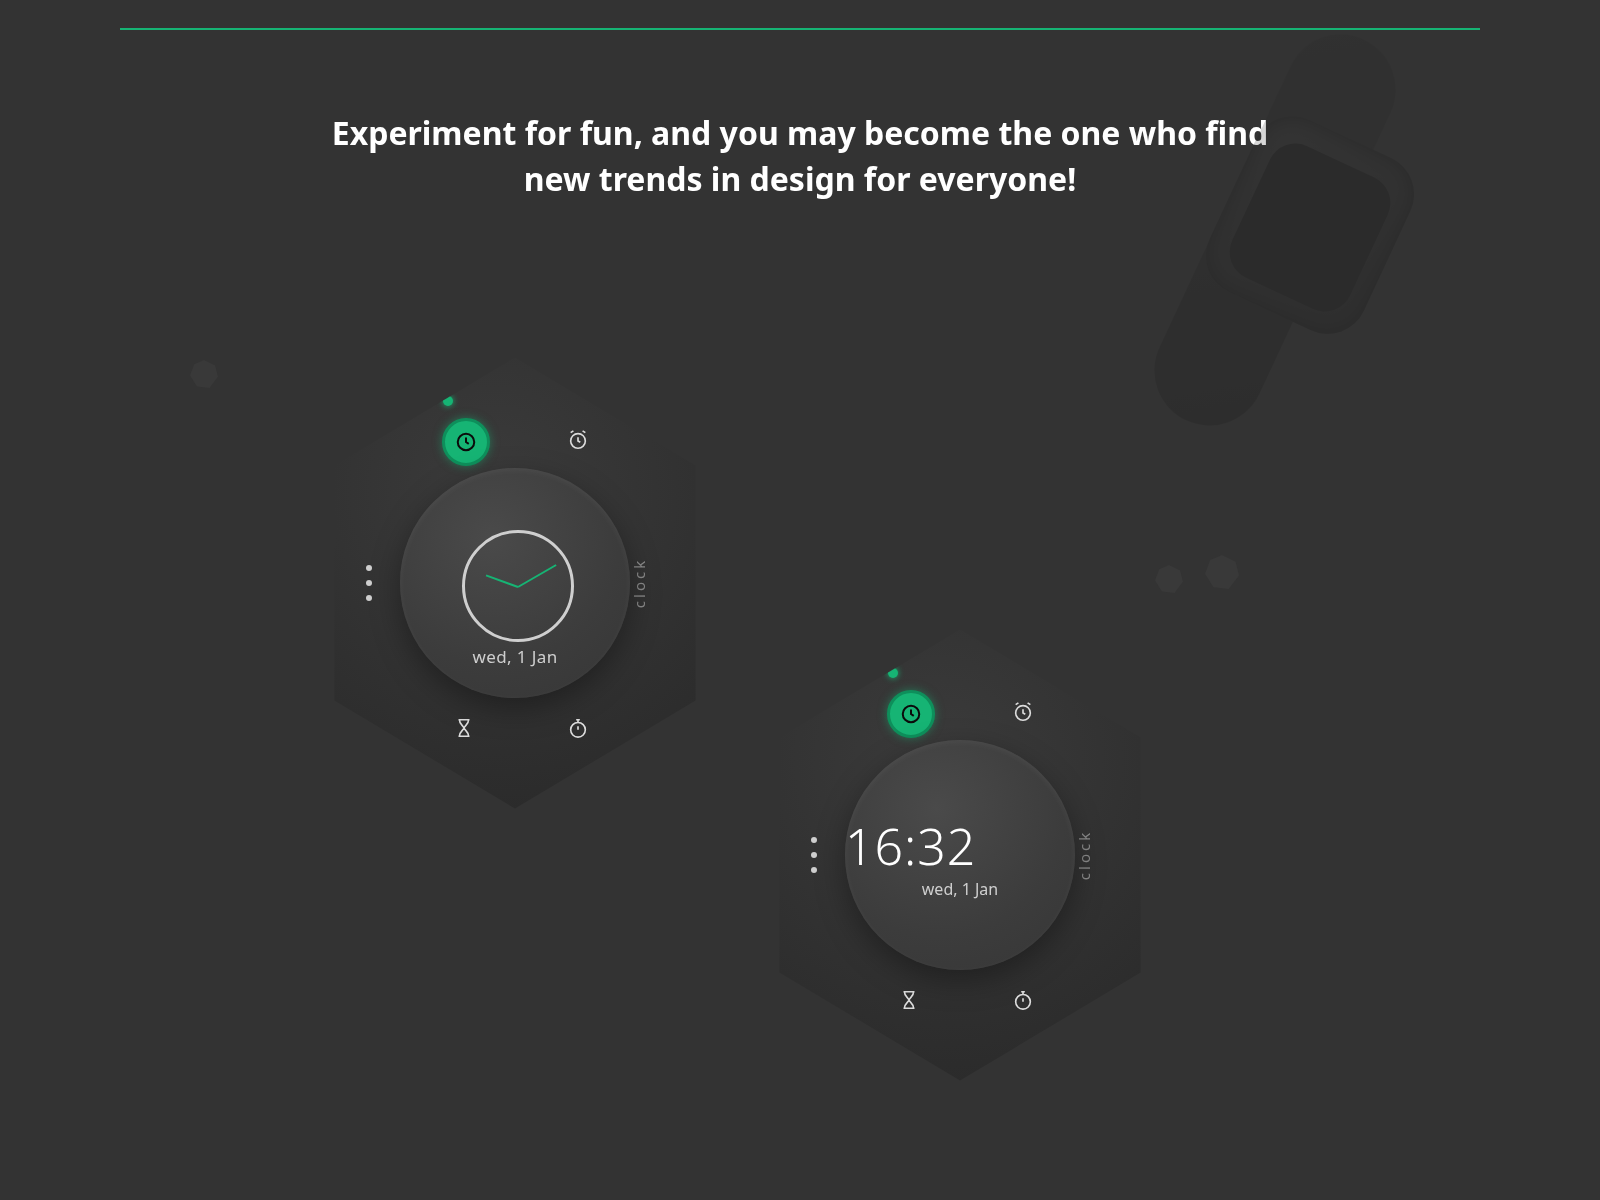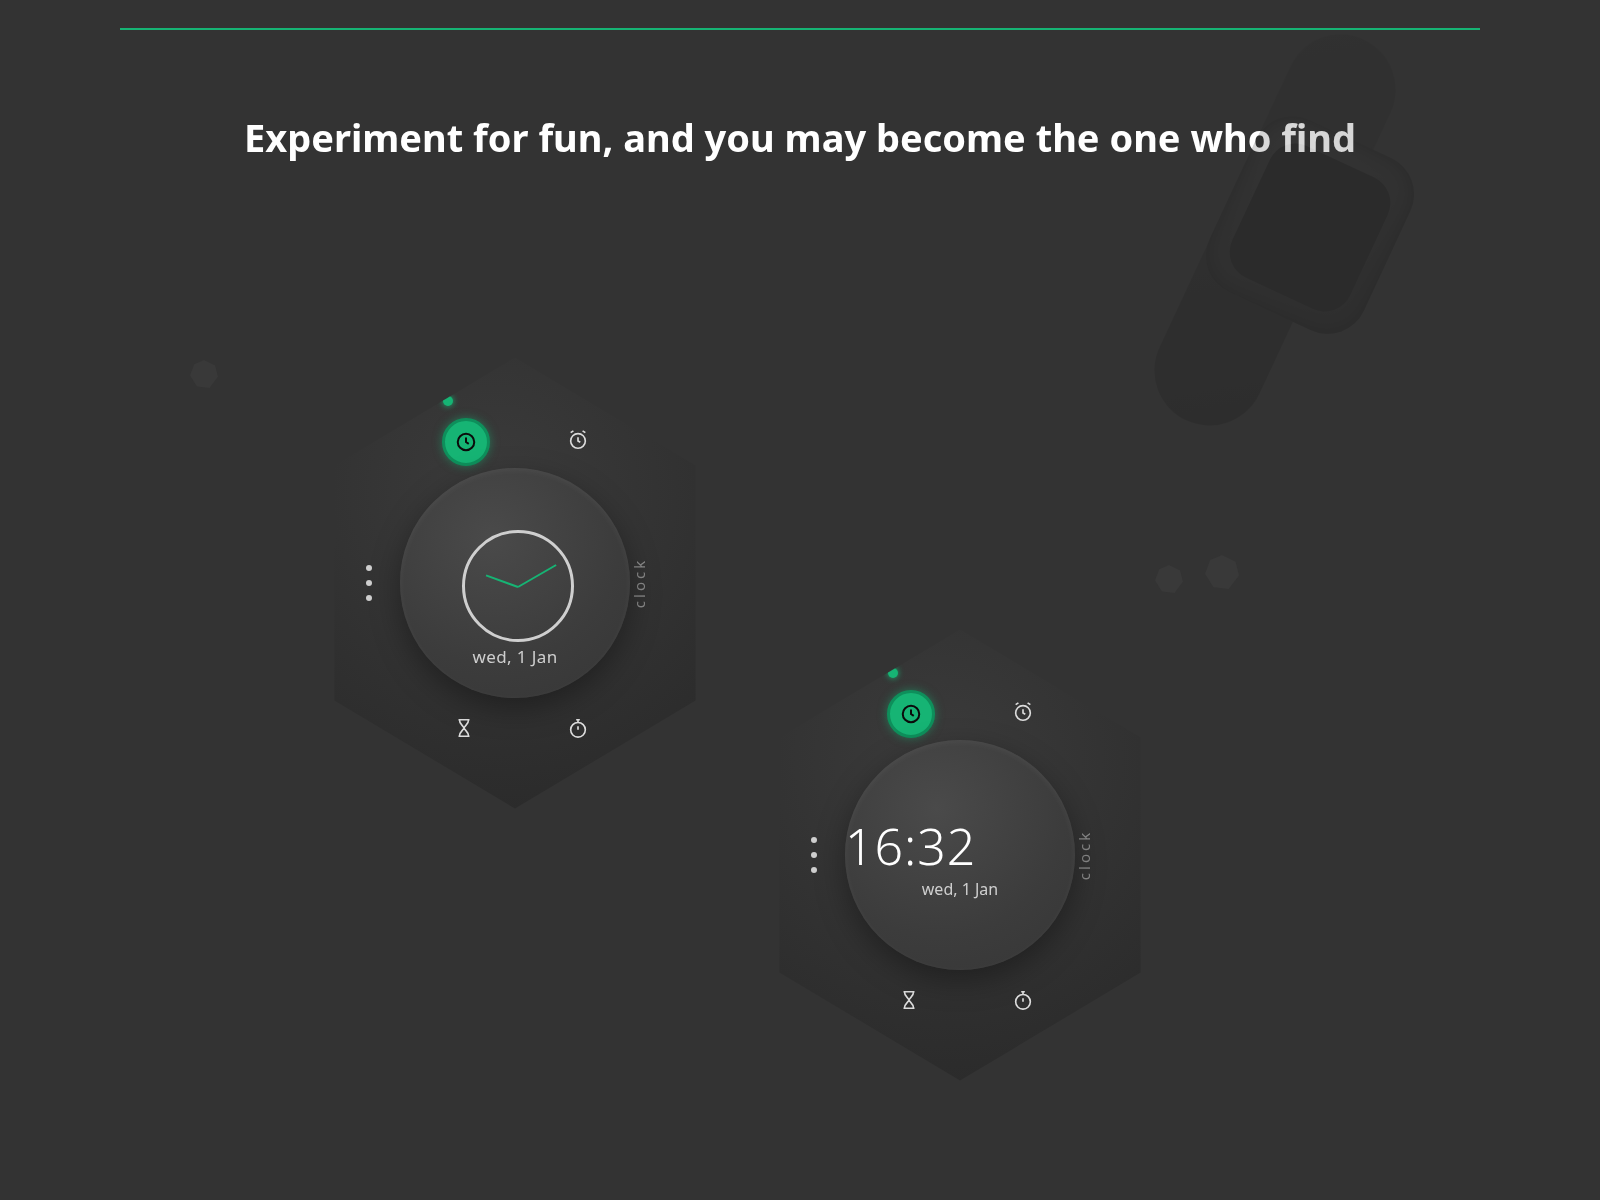--- a/index.html
+++ b/index.html
@@ -1,17 +1,17 @@
 <!DOCTYPE html>
 <html><head>
 <meta charset="utf-8">
 <style>
   html,body{margin:0;padding:0;width:1600px;height:1200px;background:#333333;font-family:'Segoe UI',system-ui,-apple-system,sans-serif;overflow:hidden;color:#fff;}
   .accent-line{position:absolute;top:28px;left:120px;right:120px;height:2px;background:#16B474;}
-  .headline{position:absolute;top:110px;left:0;right:0;text-align:center;font-weight:700;font-size:38px;line-height:1.45;color:#fff;}
+  .headline{position:absolute;top:110px;left:0;right:0;text-align:center;font-weight:700;font-size:32px;line-height:1.45;color:#fff;}
 
   
   .poly{position:absolute;width:28px;height:28px;background:#3a3a3a;clip-path:polygon(50% 0%, 90% 20%, 100% 60%, 70% 100%, 25% 95%, 0% 55%, 15% 15%);opacity:.9}
 
   
   .hex{position:absolute;width:430px;height:470px;border-radius:90px;background:radial-gradient(circle at 45% 30%, #3b3b3b 0%, #303030 55%, #272727 100%);box-shadow:0 40px 80px rgba(0,0,0,.45), inset 0 2px 4px rgba(255,255,255,.04);clip-path:polygon(50% 2%, 92% 25%, 92% 75%, 50% 98%, 8% 75%, 8% 25%);}
   .hex .indicator{position:absolute;width:10px;height:10px;border-radius:50%;background:#16B474;box-shadow:0 0 6px #16B474;}
 
   .center-disc{position:absolute;left:50%;top:50%;width:230px;height:230px;margin-left:-115px;margin-top:-115px;border-radius:50%;background:radial-gradient(circle at 40% 30%, #4a4a4a 0%, #3c3c3c 60%, #363636 100%);box-shadow: inset 0 2px 6px rgba(255,255,255,.06), 0 10px 30px rgba(0,0,0,.35);}
   .center-disc .date{position:absolute;left:0;right:0;bottom:30px;text-align:center;color:#cfcfcf;font-size:17px;letter-spacing:.4px;}
@@ -43,20 +43,21 @@
   .watch-bg .case{position:absolute;left:165px;top:170px;width:170px;height:190px;border-radius:40px;background:linear-gradient(145deg,#3a3a3a,#1a1a1a);transform:rotate(25deg);box-shadow:inset 0 0 20px #000;}
   .watch-bg .screen{position:absolute;left:185px;top:195px;width:130px;height:145px;border-radius:28px;background:#0a0a0a;transform:rotate(25deg);}
 </style>
 </head>
 <body>
 
 <div class="accent-line"></div>
 
 <div class="headline">
   <span>Experiment for fun, and you may become the one who find</span><br>
+  <span>new trends in design for everyone!</span>
 </div>
 
 <div class="watch-bg">
   <div class="band"></div>
   <div class="case"></div>
   <div class="screen"></div>
 </div>
 
 <div class="poly" style="left:190px;top:360px"></div>
 <div class="poly" style="left:1155px;top:565px"></div>

